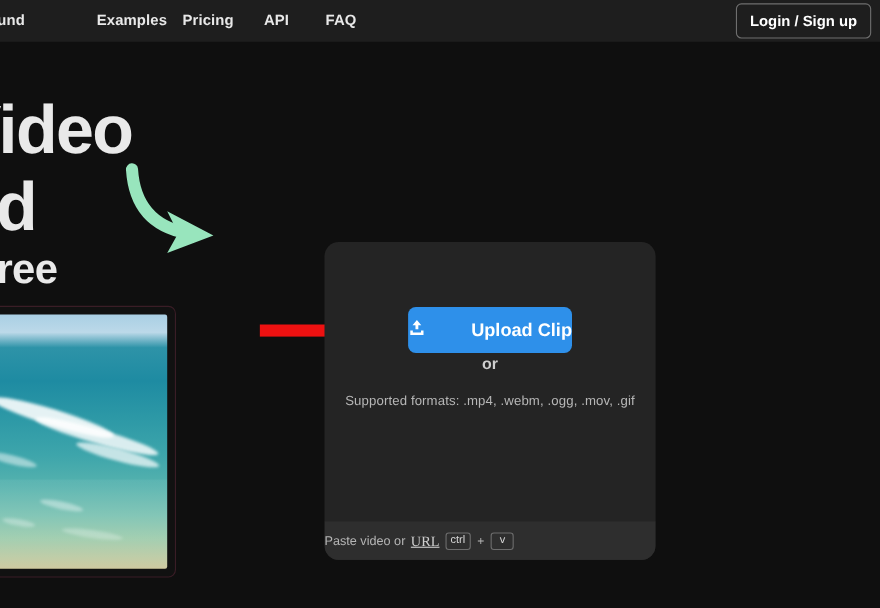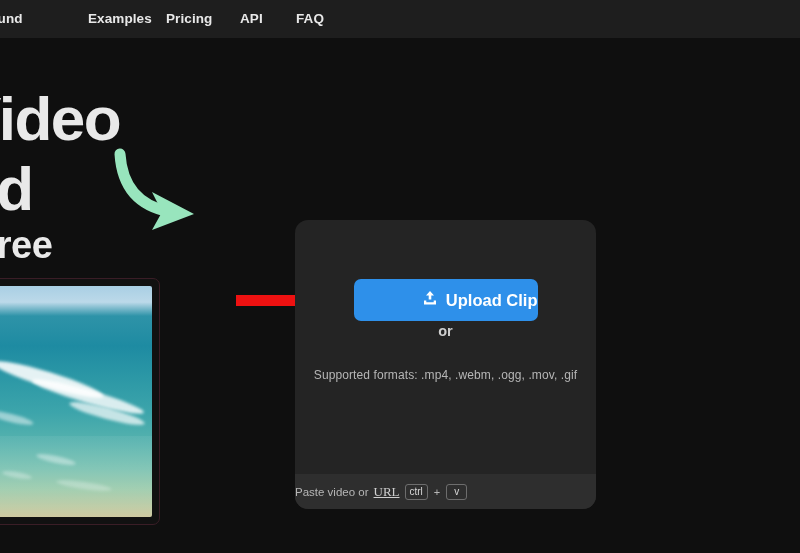--- a/index.html
+++ b/index.html
@@ -134,48 +134,48 @@
     border-radius:13px;
     overflow:hidden;
     display:flex; flex-direction:column;
   }
   .card-body {
     flex:1;
     display:flex; flex-direction:column; align-items:center;
     padding-top:59px;
   }
   .upload-btn {
-    width:184px; height:42px;
+    width:149px; height:42px;
     background:#2e90ea;
     border:none; border-radius:7px;
     color:#ffffff;
     font-family:"Liberation Sans", sans-serif;
     font-size:16.5px; font-weight:700;
-    display:flex; align-items:center; justify-content:flex-end; gap:8px;
+    display:flex; align-items:center; justify-content:space-between; gap:8px;
     cursor:pointer;
   }
   .or-text {
     margin-top:2px;
     color:#cfcfcf;
     font-size:14.5px; font-weight:700;
   }
   .search-gif-btn {
     margin-top:11px;
     width:164px; height:41px;
     background:rgba(59,130,246,0.05);
     border:1px solid #2f5d8e;
     border-radius:7px;
     color:#4a9bf0;
     font-family:"Liberation Sans", sans-serif;
     font-size:16.5px; font-weight:700;
     display:flex; align-items:center; justify-content:center;
     cursor:pointer;
   }
   .formats-text {
-    margin-top:29px;
+    margin-top:18px;
     color:#b6b6b6;
     font-size:12px;
     letter-spacing:0.1px;
     white-space:nowrap;
   }
   .card-footer {
     height:35px;
     background:#2e2e2e;
     display:flex; align-items:center; justify-content:flex-start; gap:5px;
   }
@@ -200,20 +200,21 @@
 
 <div id="page">
 
   <div class="navbar">
     <span class="nav-link clipped">...ground</span>
     <span class="nav-link n1">Examples</span>
     <span class="nav-link n2">Pricing</span>
     <span class="nav-link n3">API</span>
     <span class="nav-link n4">FAQ</span>
 
+    <div class="login-btn">Login / Sign up</div>
   </div>
 
   <div class="hero">
     <div class="hero-line hero-l1">Video</div>
     <div class="hero-line hero-l2">nd</div>
     <div class="hero-line hero-l3">Free</div>
     <div class="hero-underline"></div>
   </div>
 
   <div class="green-arrow">

